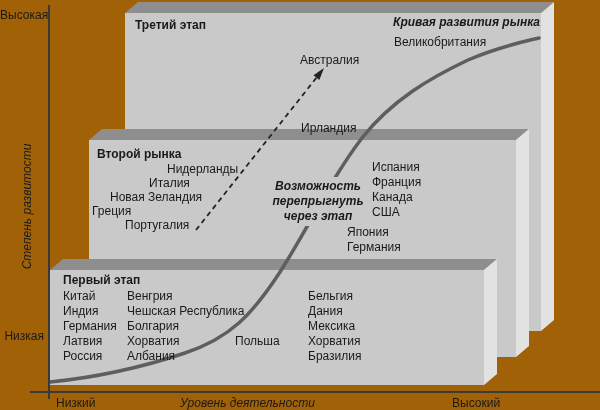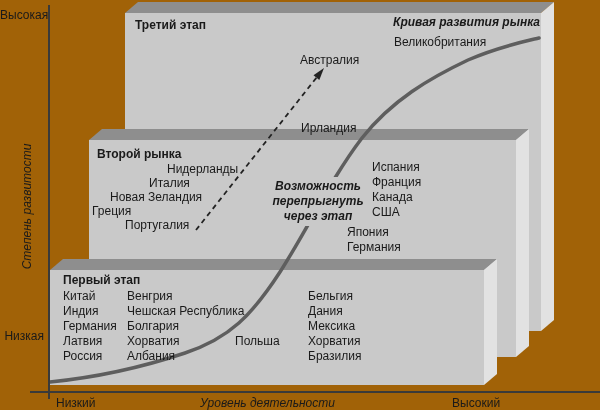--- a/index.html
+++ b/index.html
@@ -8,21 +8,21 @@
   #bg{position:absolute;left:0;top:0;}
   .lbl{position:absolute;font-size:12px;line-height:13px;white-space:nowrap;}
   .b{font-weight:bold;}
   .bi{font-weight:bold;font-style:italic;text-align:center;}
   .it{font-style:italic;}
   .ra{text-align:right;}
   .note{width:104px;text-align:center;white-space:pre-line;line-height:15px;
         background:#c9c9c9;padding:2px 0;}
   .ytitle{left:-58px;top:200px;width:170px;text-align:center;
           transform:rotate(-90deg);transform-origin:center;}
-  .xtitle{width:175px;text-align:center;}
+  .xtitle{width:175px;}
 </style>
 </head>
 <body>
 
 <div id="stage">
 
   <svg id="bg" width="600" height="410" viewBox="0 0 600 410">
 
     <g>
       <polygon points="125,13 541,13 554,2 138,2" fill="#8e8e8e"></polygon>

